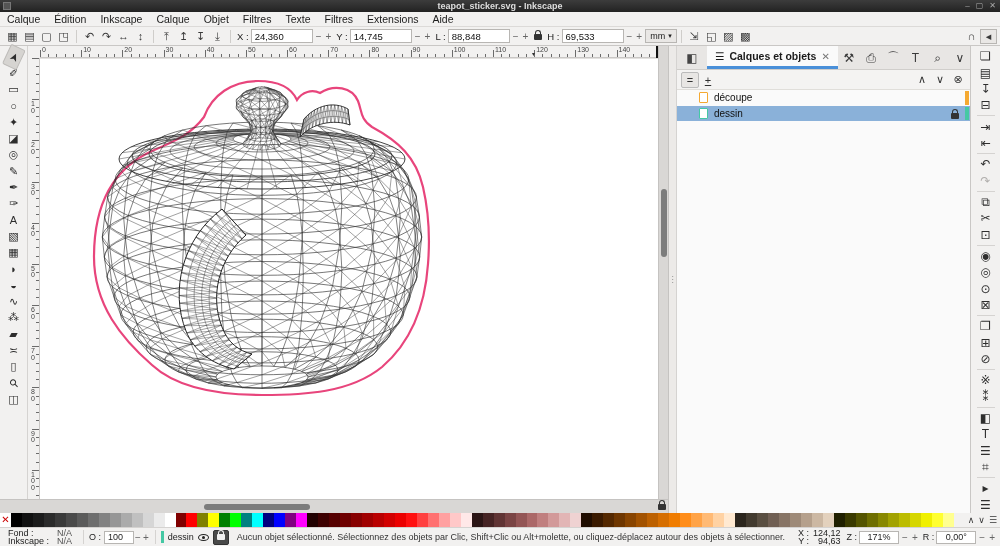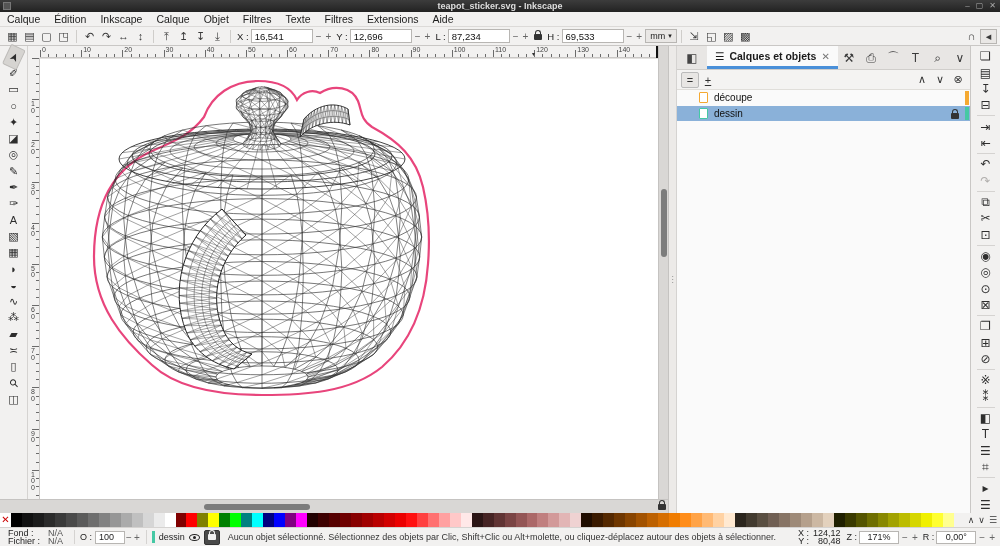--- a/index.html
+++ b/index.html
@@ -128,33 +128,33 @@
     <span class="tbico">↔</span>
     <span class="tbico">↕</span>
     <span class="tbsep"></span>
     <span class="tbico">⤒</span>
     <span class="tbico">↥</span>
     <span class="tbico">↧</span>
     <span class="tbico">⤓</span>
     <span class="tbsep"></span>
     <span class="numfield">
       <span class="lbl">X :</span>
-      <span class="val">16,541</span>
+      <span class="val">24,360</span>
       <span class="pm">−</span>
       <span class="pm">+</span>
     </span>
     <span class="numfield">
       <span class="lbl">Y :</span>
-      <span class="val">12,696</span>
+      <span class="val">14,745</span>
       <span class="pm">−</span>
       <span class="pm">+</span>
     </span>
     <span class="numfield">
       <span class="lbl">L :</span>
-      <span class="val">87,234</span>
+      <span class="val">88,848</span>
       <span class="pm">−</span>
       <span class="pm">+</span>
     </span>
     <span style="margin: 0px 3px;"><span class="lockicon"></span></span>
     <span class="numfield">
       <span class="lbl">H :</span>
       <span class="val">69,533</span>
       <span class="pm">−</span>
       <span class="pm">+</span>
     </span>
@@ -1244,21 +1244,21 @@
     <span>∧</span>
     <span>∨</span>
     <span>☰</span>
   </div>
 </div>
 
 <div id="statusbar">
   <div id="fs">
     <span>Fond :</span>
     <span class="v">N/A</span>
-    <span>Fichier :</span>
+    <span>Inkscape :</span>
     <span class="v">N/A</span>
   </div>
   <div class="sb-sep"></div>
   <span>O :</span>
   <span class="obox" style="margin-left:3px">100</span>
   <span class="pm">−</span>
   <span class="pm">+</span>
   <div class="sb-sep"></div>
   <div id="layerind">
     <span class="cb" style="background: rgb(69, 200, 164);"></span>
@@ -1266,21 +1266,21 @@
     <span class="eyeicon"></span>
     <span id="lockbtn">
         <span class="lockicon white"></span>
       </span>
   </div>
   <div id="msg">Aucun objet sélectionné. Sélectionnez des objets par Clic, Shift+Clic ou Alt+molette, ou cliquez-déplacez autour des objets à sélectionner.</div>
   <div id="xyblock">
     <span>X :</span>
       <span>124,12</span>
     <span>Y :</span>
-      <span>80,48</span>
+      <span>94,63</span>
   </div>
   <div class="zfield">
     <span>Z :</span>
     <span class="val">171%</span>
     <span class="pm">−</span>
     <span class="pm">+</span>
   </div>
   <div class="zfield" style="margin-left:4px;margin-right:4px">
     <span>R :</span>
     <span class="val">0,00°</span>

